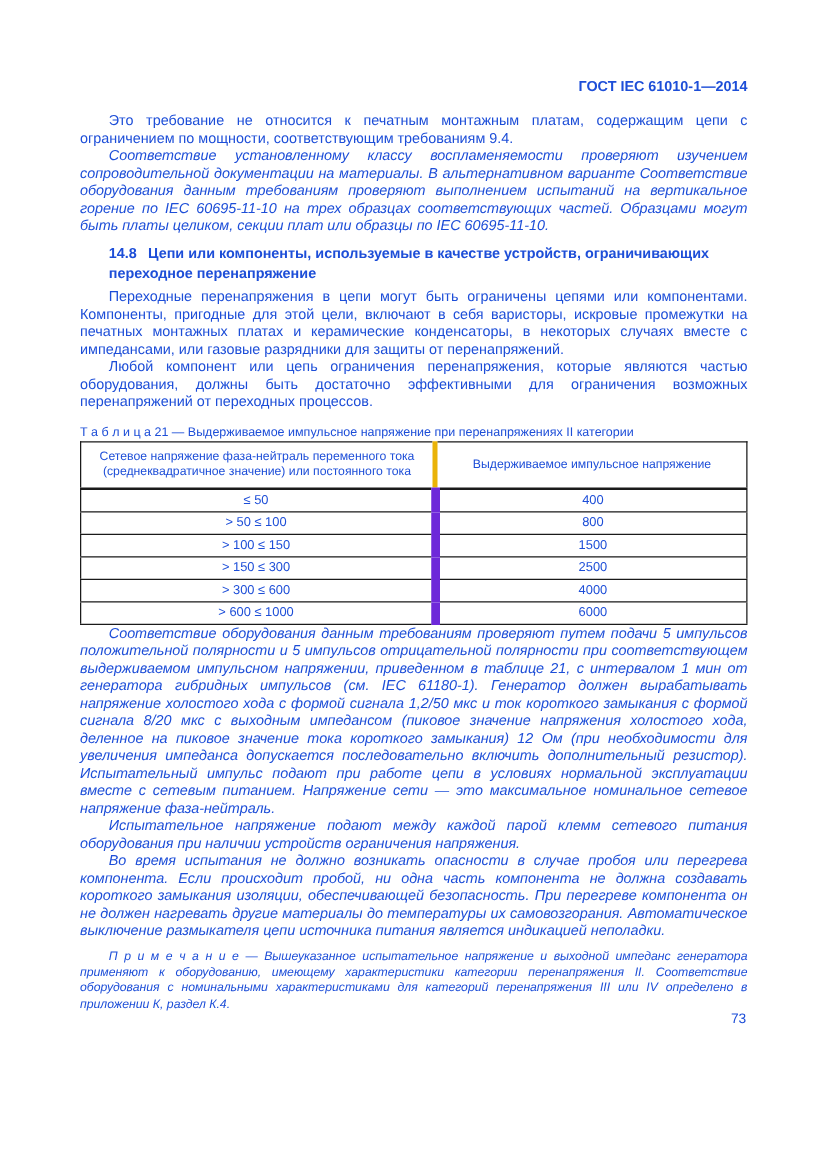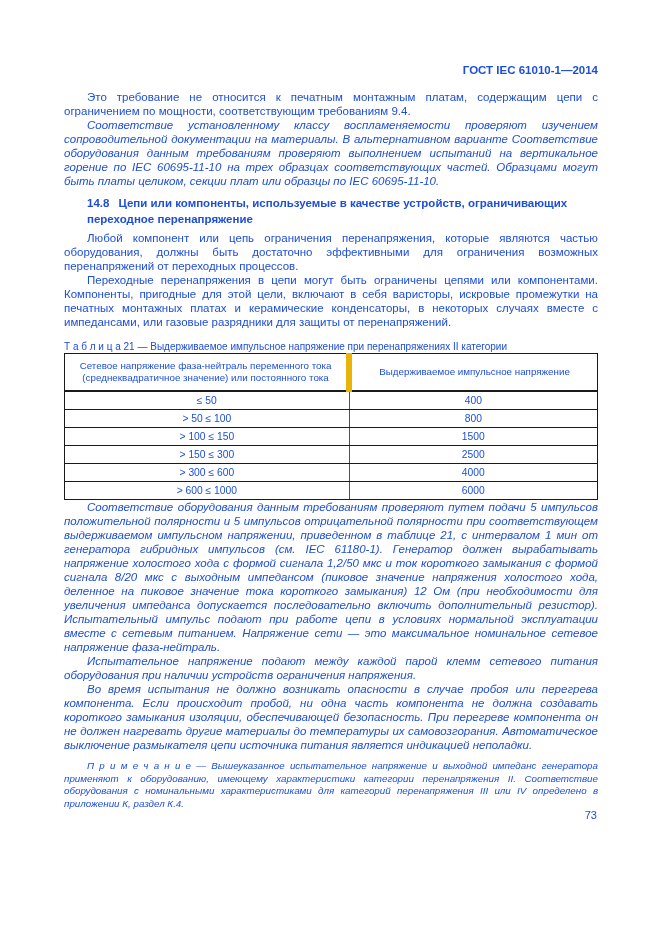--- a/index.html
+++ b/index.html
@@ -57,30 +57,30 @@
   }
   table.t21 th {
     font-size: 9.8px;
     font-weight: normal;
     text-align: center;
     vertical-align: middle;
     padding: 6px 10px;
     line-height: 12px;
     border-bottom: 2px solid #1a1a1a;
   }
-  table.t21 th.c1 { width: 49%; border-right: 6px solid #eab308; }
+  table.t21 th.c1 { width: 49%; border-right: 4px solid #eab308; }
   table.t21 td {
     font-size: 10.3px;
     text-align: center;
     vertical-align: middle;
     padding: 2px 4px;
     line-height: 13px;
     border-bottom: 1px solid #1a1a1a;
   }
-  table.t21 td:first-child { border-right: 1px solid #6d28d9; text-align: center; }
+  table.t21 td:first-child { border-right: 7px solid #6d28d9; text-align: center; }
   .after-table { margin-top: 14px; }
   p.note {
     font-size: 9.8px;
     line-height: 12.7px;
     font-style: italic;
     text-align: justify;
     text-indent: 23px;
     margin: 8px 0 0 0;
   }
   .pageno {
@@ -98,22 +98,22 @@
   <div class="running-header">ГОСТ IEC 61010-1—2014</div>
 
 
   <p class="body">Это требование не относится к печатным монтажным платам, содержащим цепи с ограничением по мощности, соответствующим требованиям 9.4.</p>
   <p class="body it">Соответствие установленному классу воспламеняемости проверяют изучением сопроводительной документации на материалы. В альтернативном варианте Соответствие оборудования данным требованиям проверяют выполнением испытаний на вертикальное горение по IEC 60695-11-10 на трех образцах соответствующих частей. Образцами могут быть платы целиком, секции плат или образцы по IEC 60695-11-10.</p>
 
   <div class="heading h2">
     <span class="num">14.8</span><span>Цепи или компоненты, используемые в качестве устройств, ограничивающих переходное перенапряжение</span>
   </div>
 
+  <p class="body">Переходные перенапряжения в цепи могут быть ограничены цепями или компонентами. Компоненты, пригодные для этой цели, включают в себя варисторы, искровые промежутки на печатных монтажных платах и керамические конденсаторы, в некоторых случаях вместе с импедансами, или газовые разрядники для защиты от перенапряжений.</p>
   <p class="body">Любой компонент или цепь ограничения перенапряжения, которые являются частью оборудования, должны быть достаточно эффективными для ограничения возможных перенапряжений от переходных процессов.</p>
-  <p class="body">Переходные перенапряжения в цепи могут быть ограничены цепями или компонентами. Компоненты, пригодные для этой цели, включают в себя варисторы, искровые промежутки на печатных монтажных платах и керамические конденсаторы, в некоторых случаях вместе с импедансами, или газовые разрядники для защиты от перенапряжений.</p>
 
   <div class="caption">Т а б л и ц а   21 — Выдерживаемое импульсное напряжение при перенапряжениях II категории</div>
 
   <table class="t21">
     <thead>
       <tr>
         <th class="c1">Сетевое напряжение фаза-нейтраль переменного тока (среднеквадратичное значение) или постоянного тока</th>
         <th class="c2">Выдерживаемое импульсное напряжение</th>
       </tr>
     </thead>

